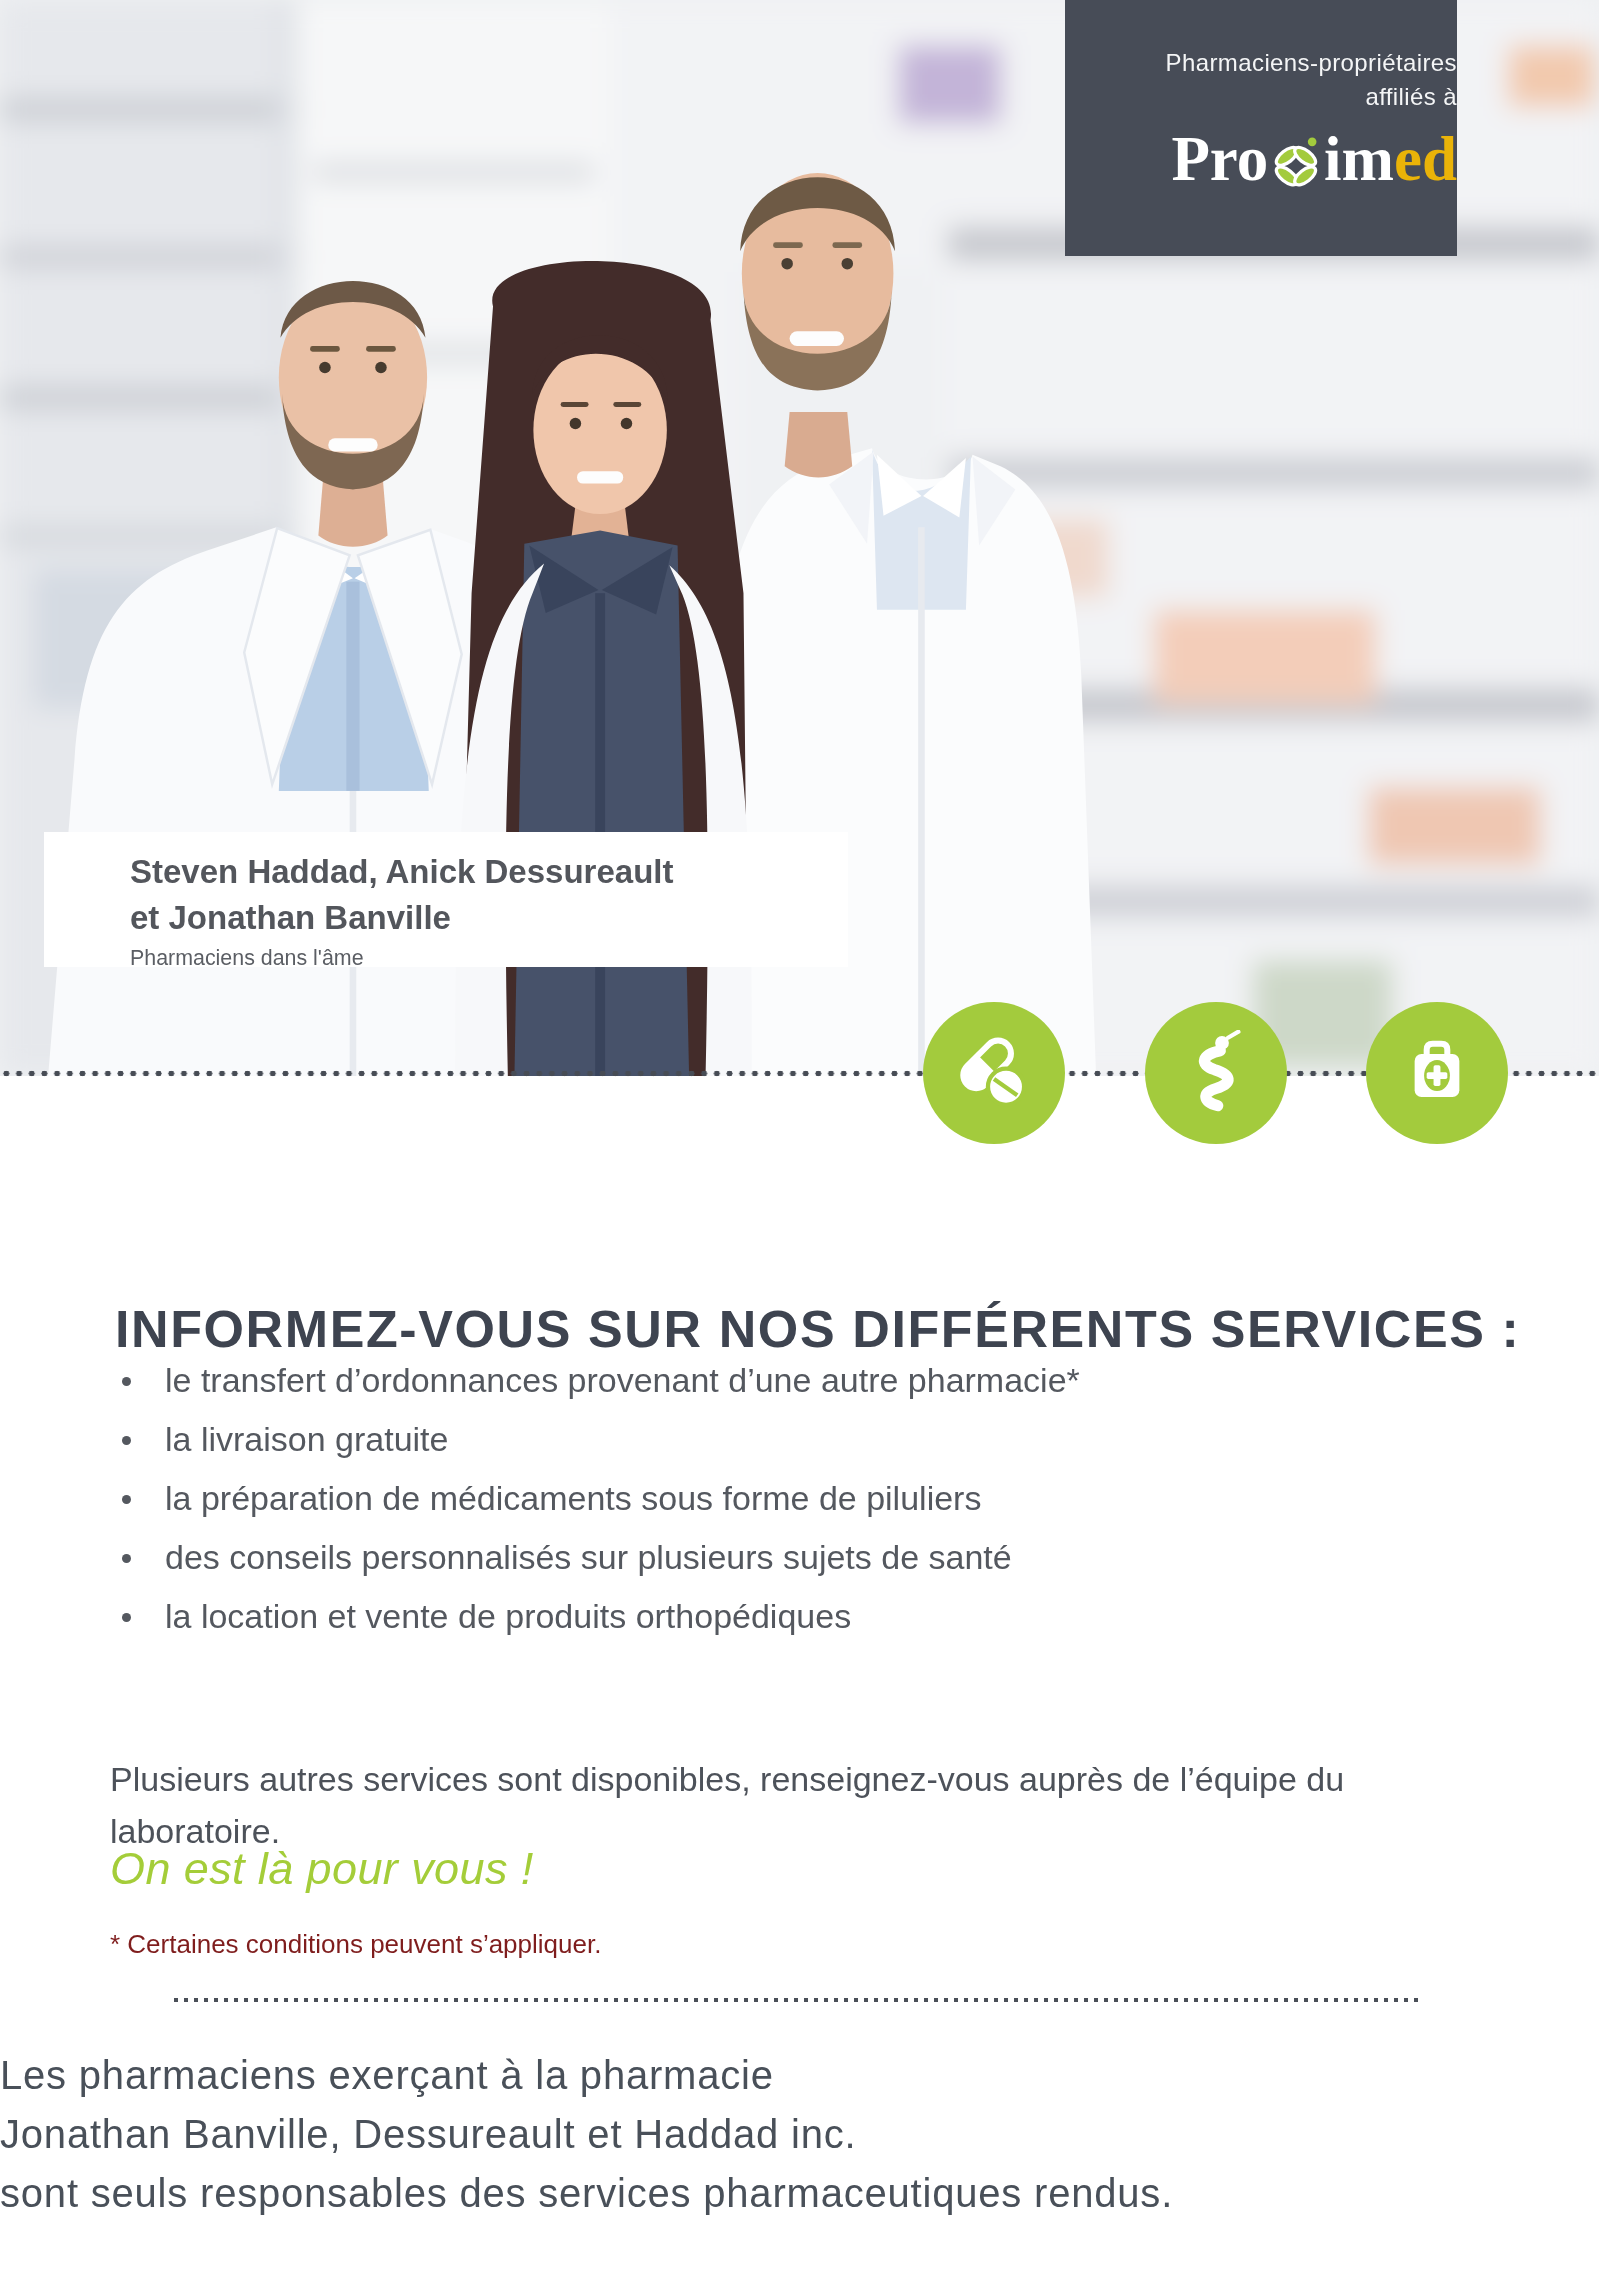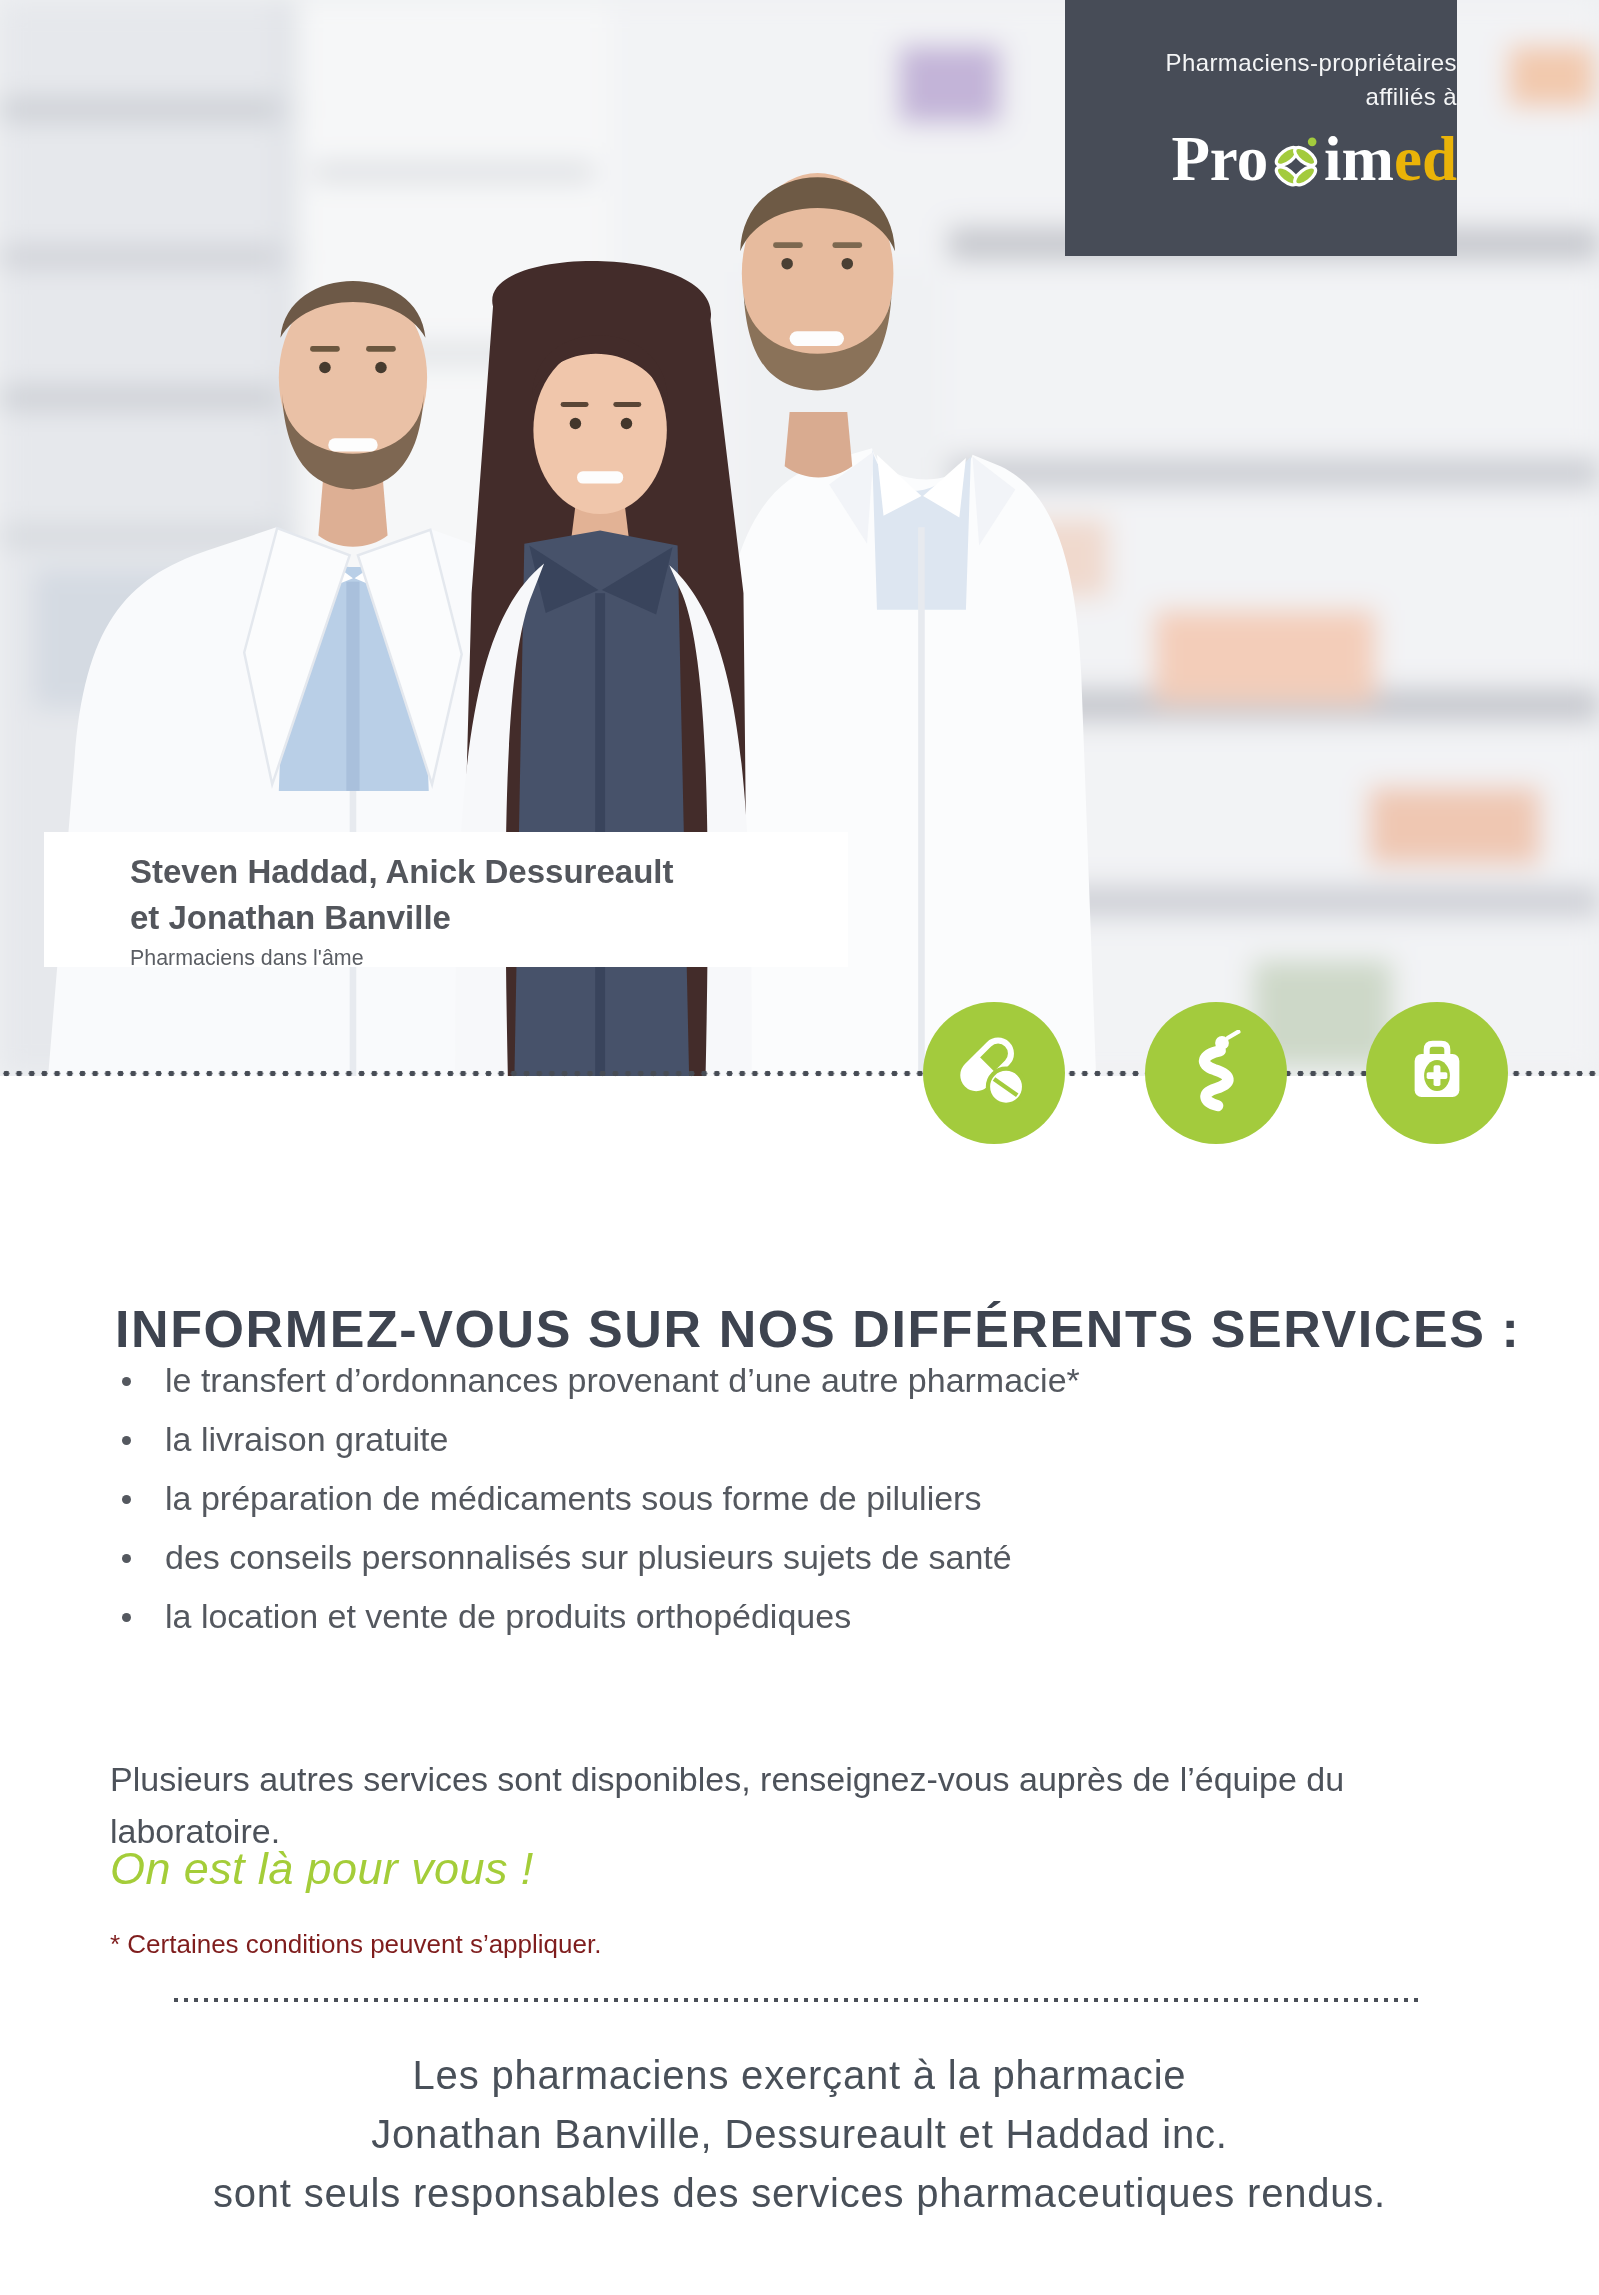--- a/index.html
+++ b/index.html
@@ -46,21 +46,21 @@
   .svc-list li{position:relative;height:59px;line-height:59px;padding-left:43px;
                font-size:34px;color:#54585f;white-space:nowrap;}
   .svc-list li::before{content:"";position:absolute;left:0;top:25.6px;width:9px;height:9px;
                border-radius:50%;background:#54585f;}
   .note{position:absolute;left:110px;top:1719px;width:1385px;font-size:34px;line-height:52px;color:#4d525a;}
   .slogan{position:absolute;left:110px;top:1843px;font-size:45px;font-weight:400;font-style:italic;
           color:#a4cd39;letter-spacing:0.4px;}
   .disclaimer{position:absolute;left:110px;top:1929px;font-size:26px;color:#7f1d1d;}
 
   
-  .footer{position:absolute;left:0;top:2046px;width:1599px;text-align:center;
+  .footer{position:absolute;left:0;top:2046px;width:1599px;text-align:left;
           font-size:40px;line-height:59px;letter-spacing:0.8px;color:#495059;}
 </style>
 </head>
 <body>
 
 <div class="page">
 
   <div class="photo-area">
     <svg width="1599" height="1076" viewBox="0 0 1940 1306">
       <defs>

